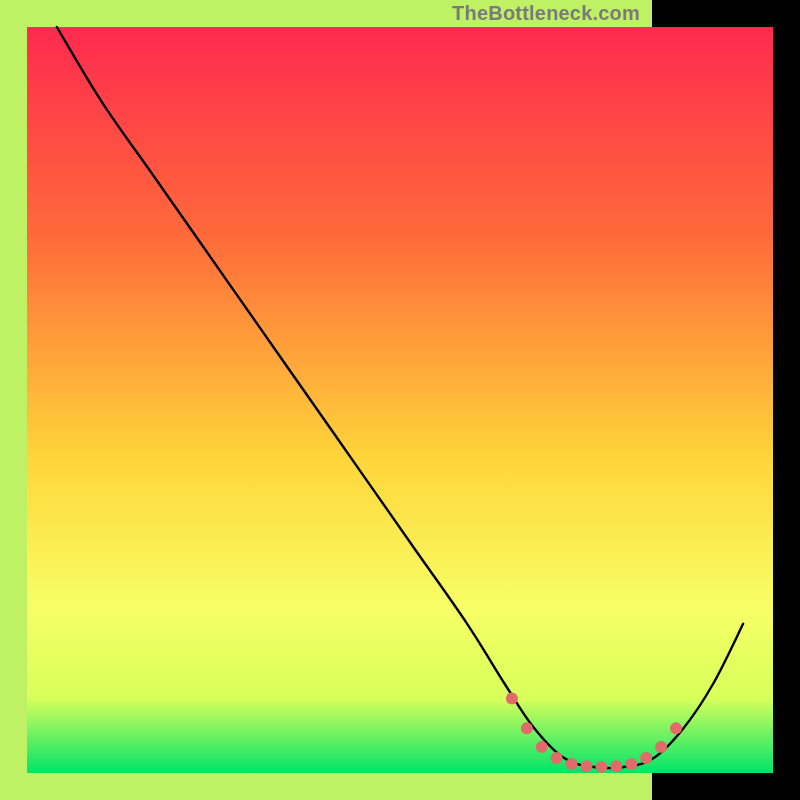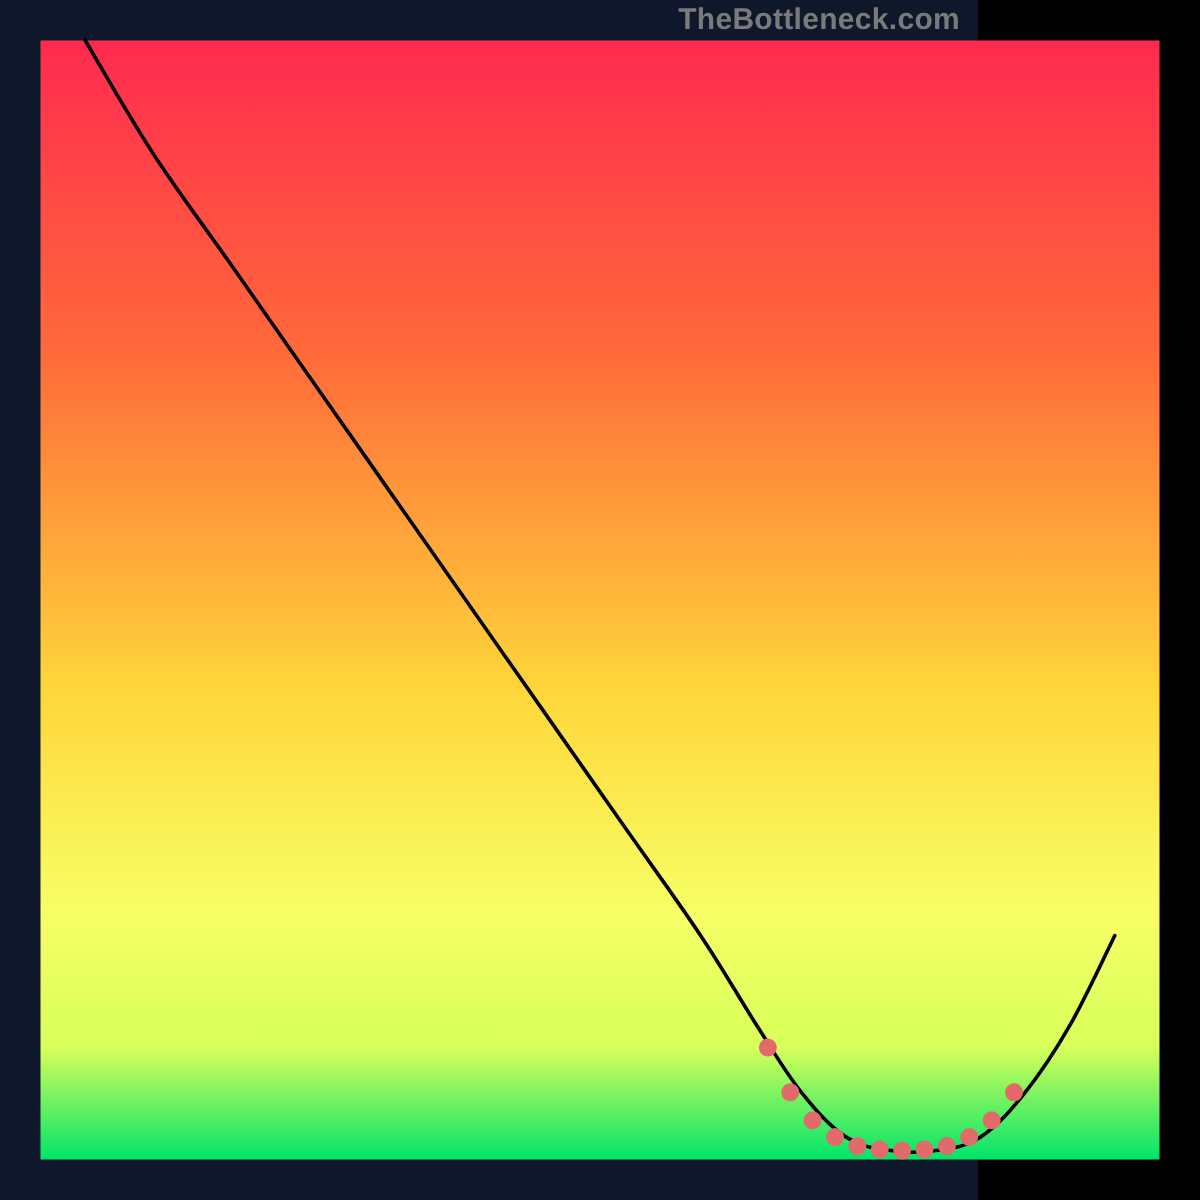--- a/index.html
+++ b/index.html
@@ -8,21 +8,21 @@
     width: 800px;
     height: 800px;
     background: #000;
     overflow: hidden;
     font-family: Arial, Helvetica, sans-serif;
   }
   .frame {
     position: relative;
     width: 652px;
     height: 800px;
-    background: #0f172a;
+    background: #bef264;
   }
   .watermark {
     position: absolute;
     top: 2px;
     right: 12px;
     color: #7a7a7a;
     font-size: 20px;
     font-weight: 600;
     letter-spacing: 0.2px;
     z-index: 10;

